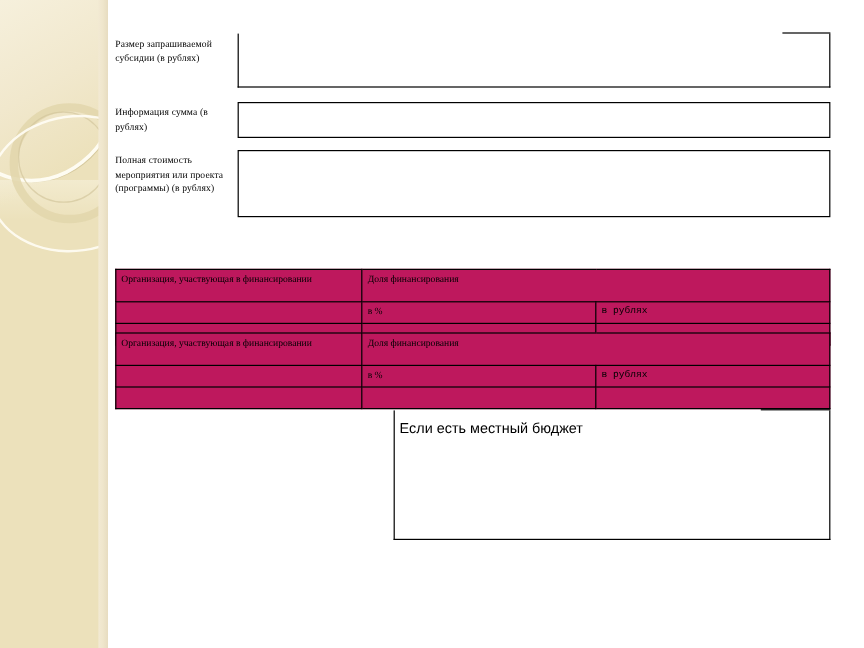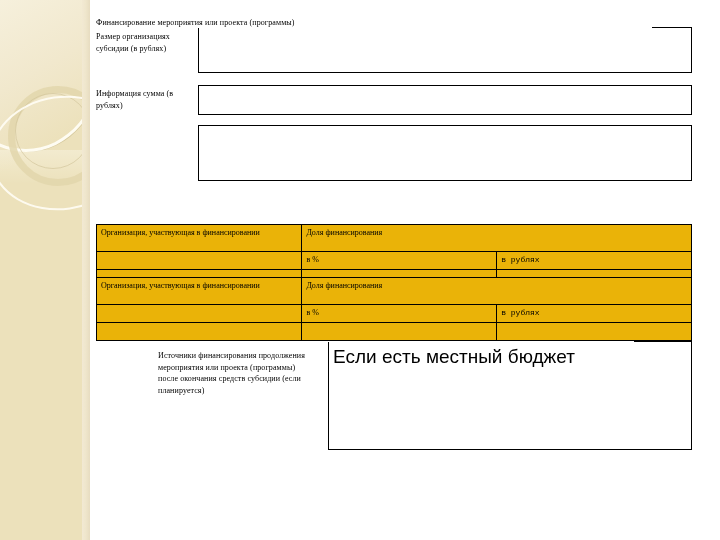--- a/index.html
+++ b/index.html
@@ -116,42 +116,42 @@
     right: -1px;
     height: 1px;
     background: #000000;
   }
 
   
   .ftable {
     position: absolute;
     border-collapse: collapse;
     table-layout: fixed;
-    background: #eab308;
+    background: #be185d;
   }
   .ftable td {
     border: 1px solid #000000;
     font-size: 8px;
     line-height: 11.5px;
     padding: 2px 3px 2px 4px;
     vertical-align: top;
     color: #000000;
   }
   .col-org   { width: 176px; }
   .col-share { width: 341px; }
   .col-rub   { width: 79px; font-family: Liberation Mono, monospace; }
   .row-head   td { height: 22px; }
   .row-units  td { height: 13px; }
   .row-blank  td { height: 13px; }
 
   
   #note-text {
     position: absolute;
     font-family: "Liberation Sans", sans-serif;
-    font-size: 19px;
+    font-size: 12px;
     line-height: 18px;
     color: #000000;
     white-space: nowrap;
   }
 </style>
 </head>
 <body>
 
 <div id="sidebar">
   <div id="sidebar-topwash"></div>
@@ -159,30 +159,30 @@
   <div class="deco-arc" id="deco-arc-large"></div>
   <div id="deco-band"></div>
   <div class="deco-arc" id="deco-ring"></div>
   <div class="deco-arc" id="deco-ring-inner"></div>
   <div class="deco-arc" id="deco-swoosh"></div>
   <div id="sidebar-edge"></div>
 </div>
 
 <div id="content">
 
-  <div class="label" style="left:6px; top:17px; width:330px;">Финансирование мероприятия или проекта (программы)</div>
-
-  <div class="label" style="left:6px; top:31px; width:98px;">Размер организациях субсидии (в рублях)</div>
+
+  <div class="label" style="left:6px; top:31px; width:98px;">Размер запрашиваемой субсидии (в рублях)</div>
   <div class="field-box clipped-top" style="left:108px; top:28px; width:494px; height:45px;">
     <div class="top-stub" style="width:40px;"></div>
   </div>
 
   <div class="label" style="left:6px; top:88px; width:98px;">Информация сумма (в рублях)</div>
   <div class="field-box" style="left:108px; top:85px; width:494px; height:30px;"></div>
 
+  <div class="label" style="left:6px; top:128px; width:98px;">Полная стоимость мероприятия или проекта (программы) (в рублях)</div>
   <div class="field-box" style="left:108px; top:125px; width:494px; height:56px;"></div>
 
 
   <table class="ftable" style="left:6px; top:224px; width:596px;">
     <tbody>
       <tr class="row-head">
         <td class="col-org">Организация, участвующая в финансировании</td>
         <td class="col-share" colspan="2">Доля финансирования</td>
       </tr>
       <tr class="row-units">
@@ -210,21 +210,20 @@
         <td class="col-rub">в рублях</td>
       </tr>
       <tr class="row-blank">
         <td class="col-org"></td>
         <td class="col-share"></td>
         <td class="col-rub"></td>
       </tr>
     </tbody>
   </table>
 
-  <div class="label" style="left:68px; top:350px; width:152px;">Источники финансирования продолжения мероприятия или проекта (программы) после окончания средств субсидии (если планируется)</div>
 
   <div class="field-box clipped-top" style="left:238px; top:342px; width:364px; height:108px;">
     <div class="top-stub" style="width:58px;"></div>
   </div>
 
   <div id="note-text" style="left:243px; top:348px;">Если есть местный бюджет</div>
 
 </div>
 
 </body></html>

